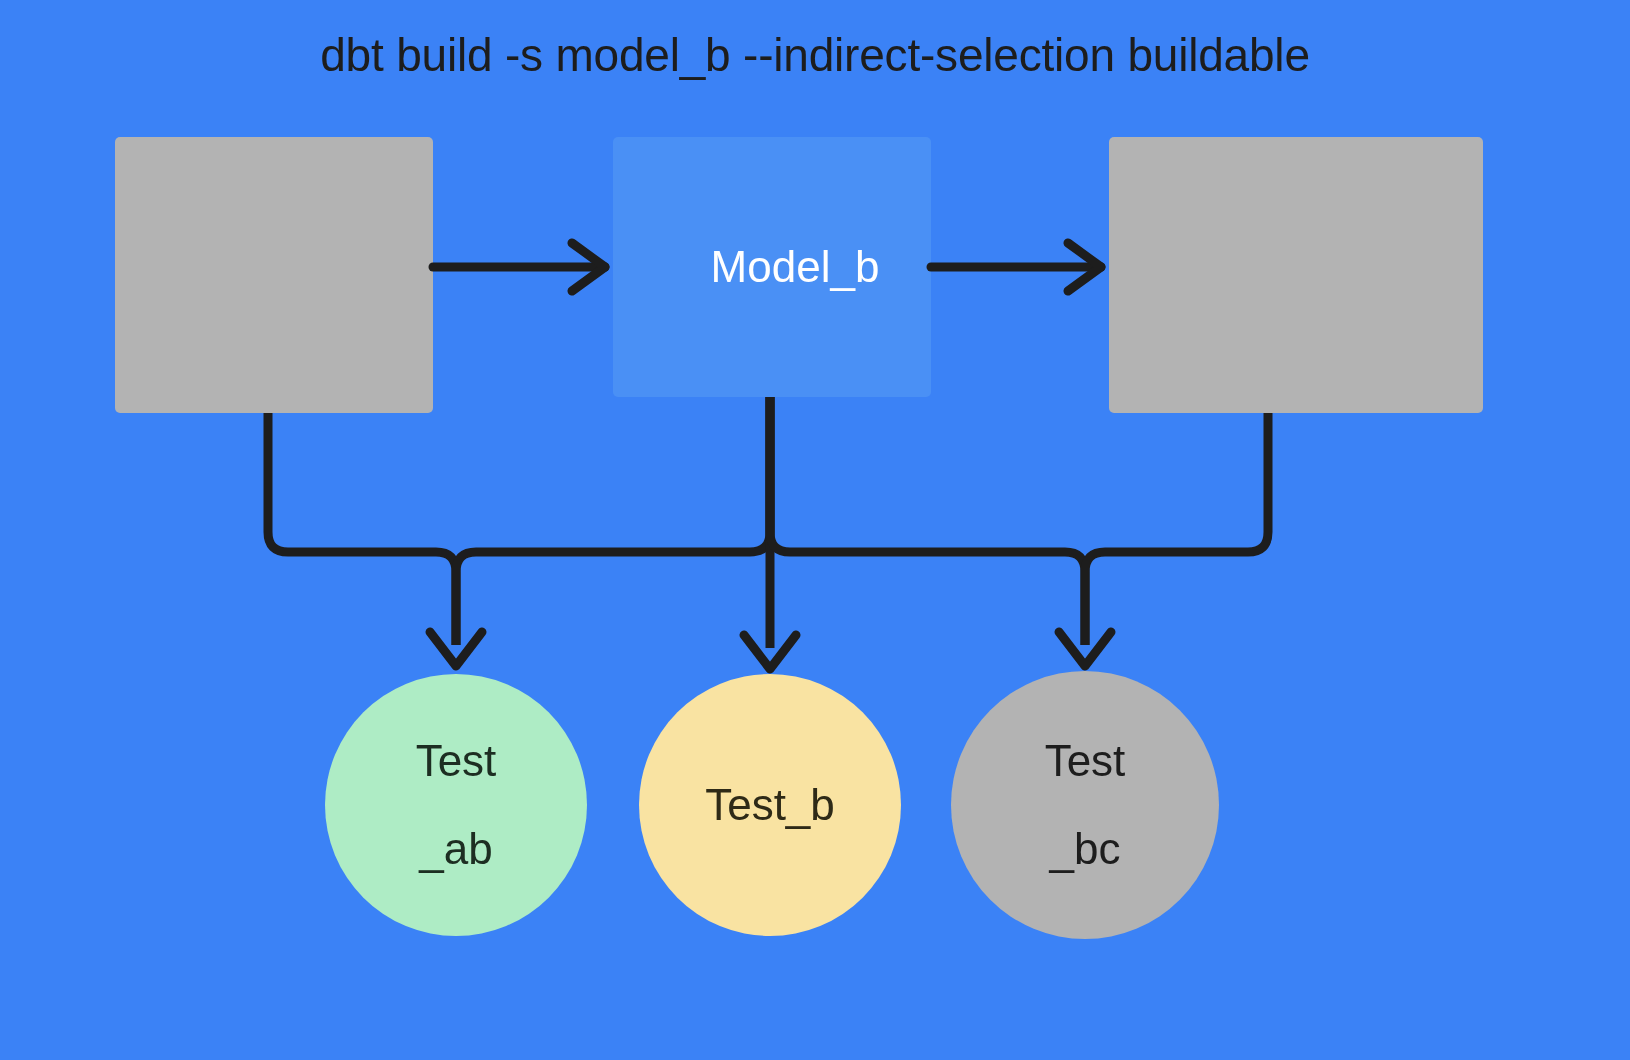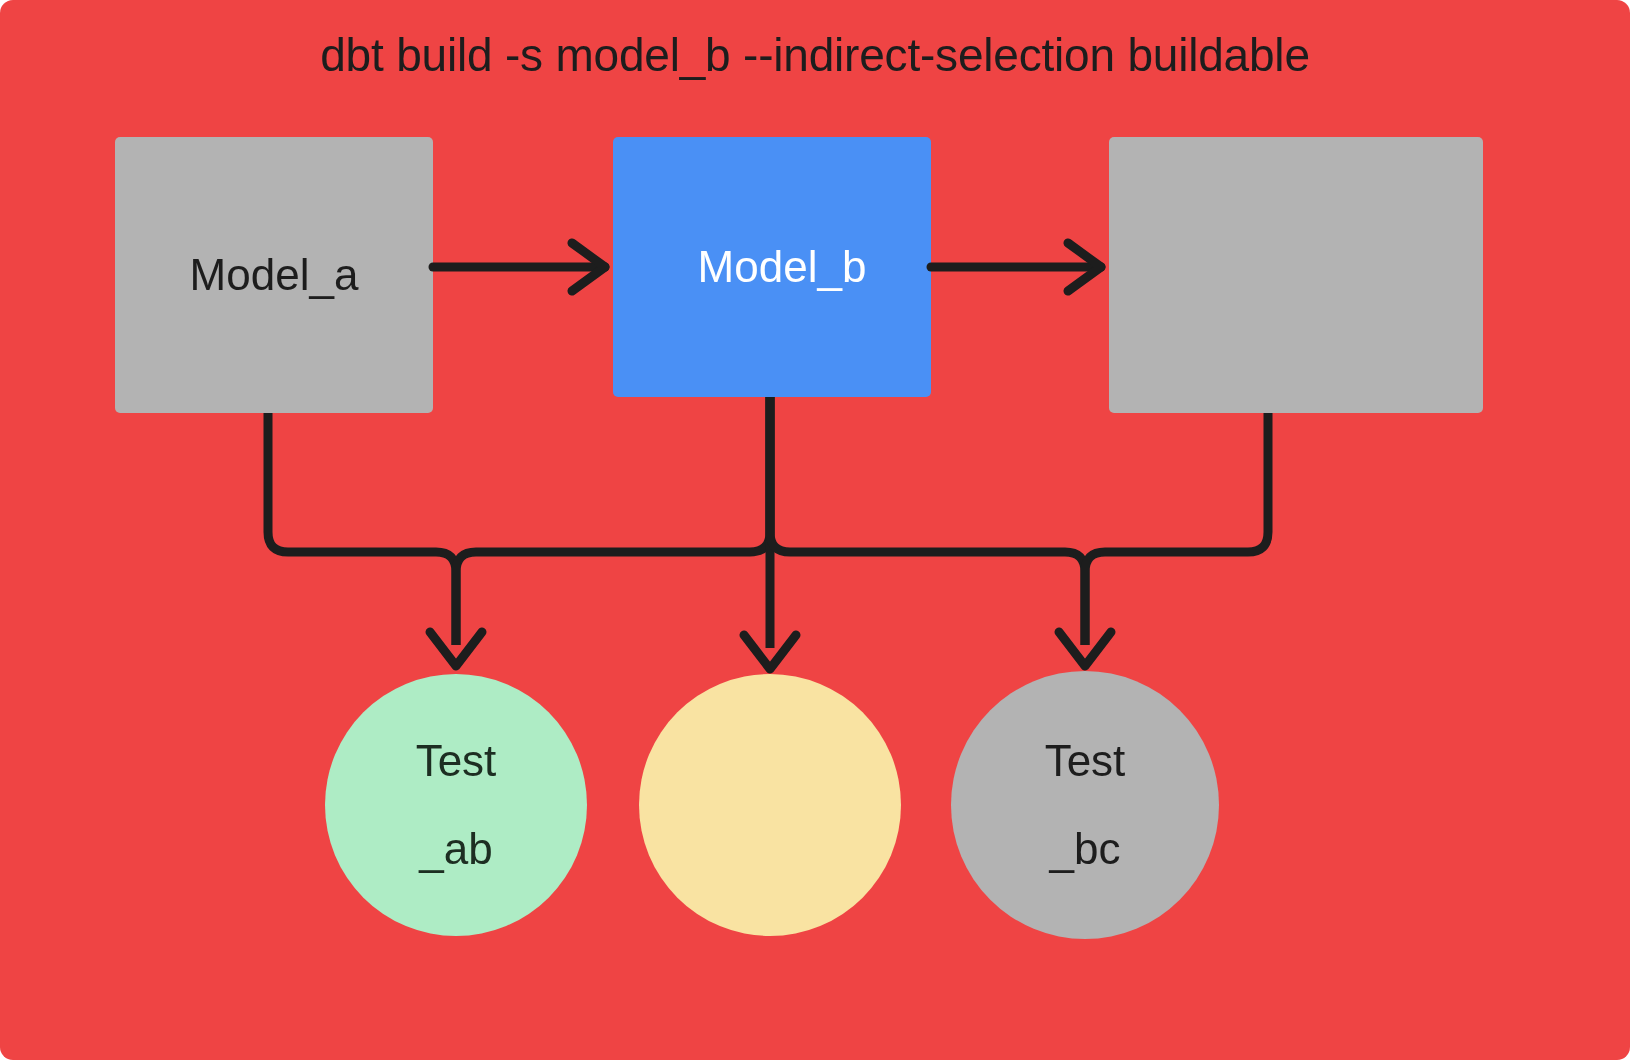--- a/index.html
+++ b/index.html
@@ -8,23 +8,22 @@
     padding: 0;
     background: #ffffff;
   }
   body {
     font-family: "Liberation Sans", "DejaVu Sans", sans-serif;
   }
   #canvas {
     position: relative;
     width: 1630px;
     height: 1060px;
-    background: #ef4444;
+    background: #3b82f6;
     overflow: hidden;
-    border-radius: 13px;
   }
   #diagram-svg {
     position: absolute;
     left: 0;
     top: 0;
     width: 1630px;
     height: 1060px;
   }
   .node-label {
     position: absolute;
@@ -102,29 +101,31 @@
       <path d="M 1268,413 L 1268,532 Q 1268,552 1248,552 L 1105,552 Q 1085,552 1085,572 L 1085,645"></path>
     </g>
 
     <g stroke="#1d1d1d" stroke-width="9" fill="none" stroke-linecap="round" stroke-linejoin="round">
       <polyline points="430,632 456,666 482,632"></polyline>
       <polyline points="744,635 770,669 796,635"></polyline>
       <polyline points="1059,632 1085,666 1111,632"></polyline>
     </g>
   </svg>
 
-  <div class="node-label model-label" style="left:115px; top:137px; width:318px; height:276px; color:#1d1d1d;">Model_a</div>
 
-  <div class="node-label model-label" style="left:623px; top:137px; width:318px; height:260px; color:#ffffff;">Model_b</div>
+  <div class="node-label model-label" style="left:636px; top:137px; width:318px; height:260px; color:#ffffff;">Model_b</div>
 
 
   <div class="node-label test-label" style="left:325px; top:674px; width:262px; height:262px; color:#1d2e22;">
     <span class="line">Test</span>
     <span class="line">_ab</span>
   </div>
 
+  <div class="node-label test-label" style="left:639px; top:674px; width:262px; height:262px; color:#2e2a17;">
+    <span class="line">Test_b</span>
+  </div>
 
   <div class="node-label test-label" style="left:951px; top:671px; width:268px; height:268px; color:#1d1d1d;">
     <span class="line">Test</span>
     <span class="line">_bc</span>
   </div>
 
 </div>
 
 </body></html>

